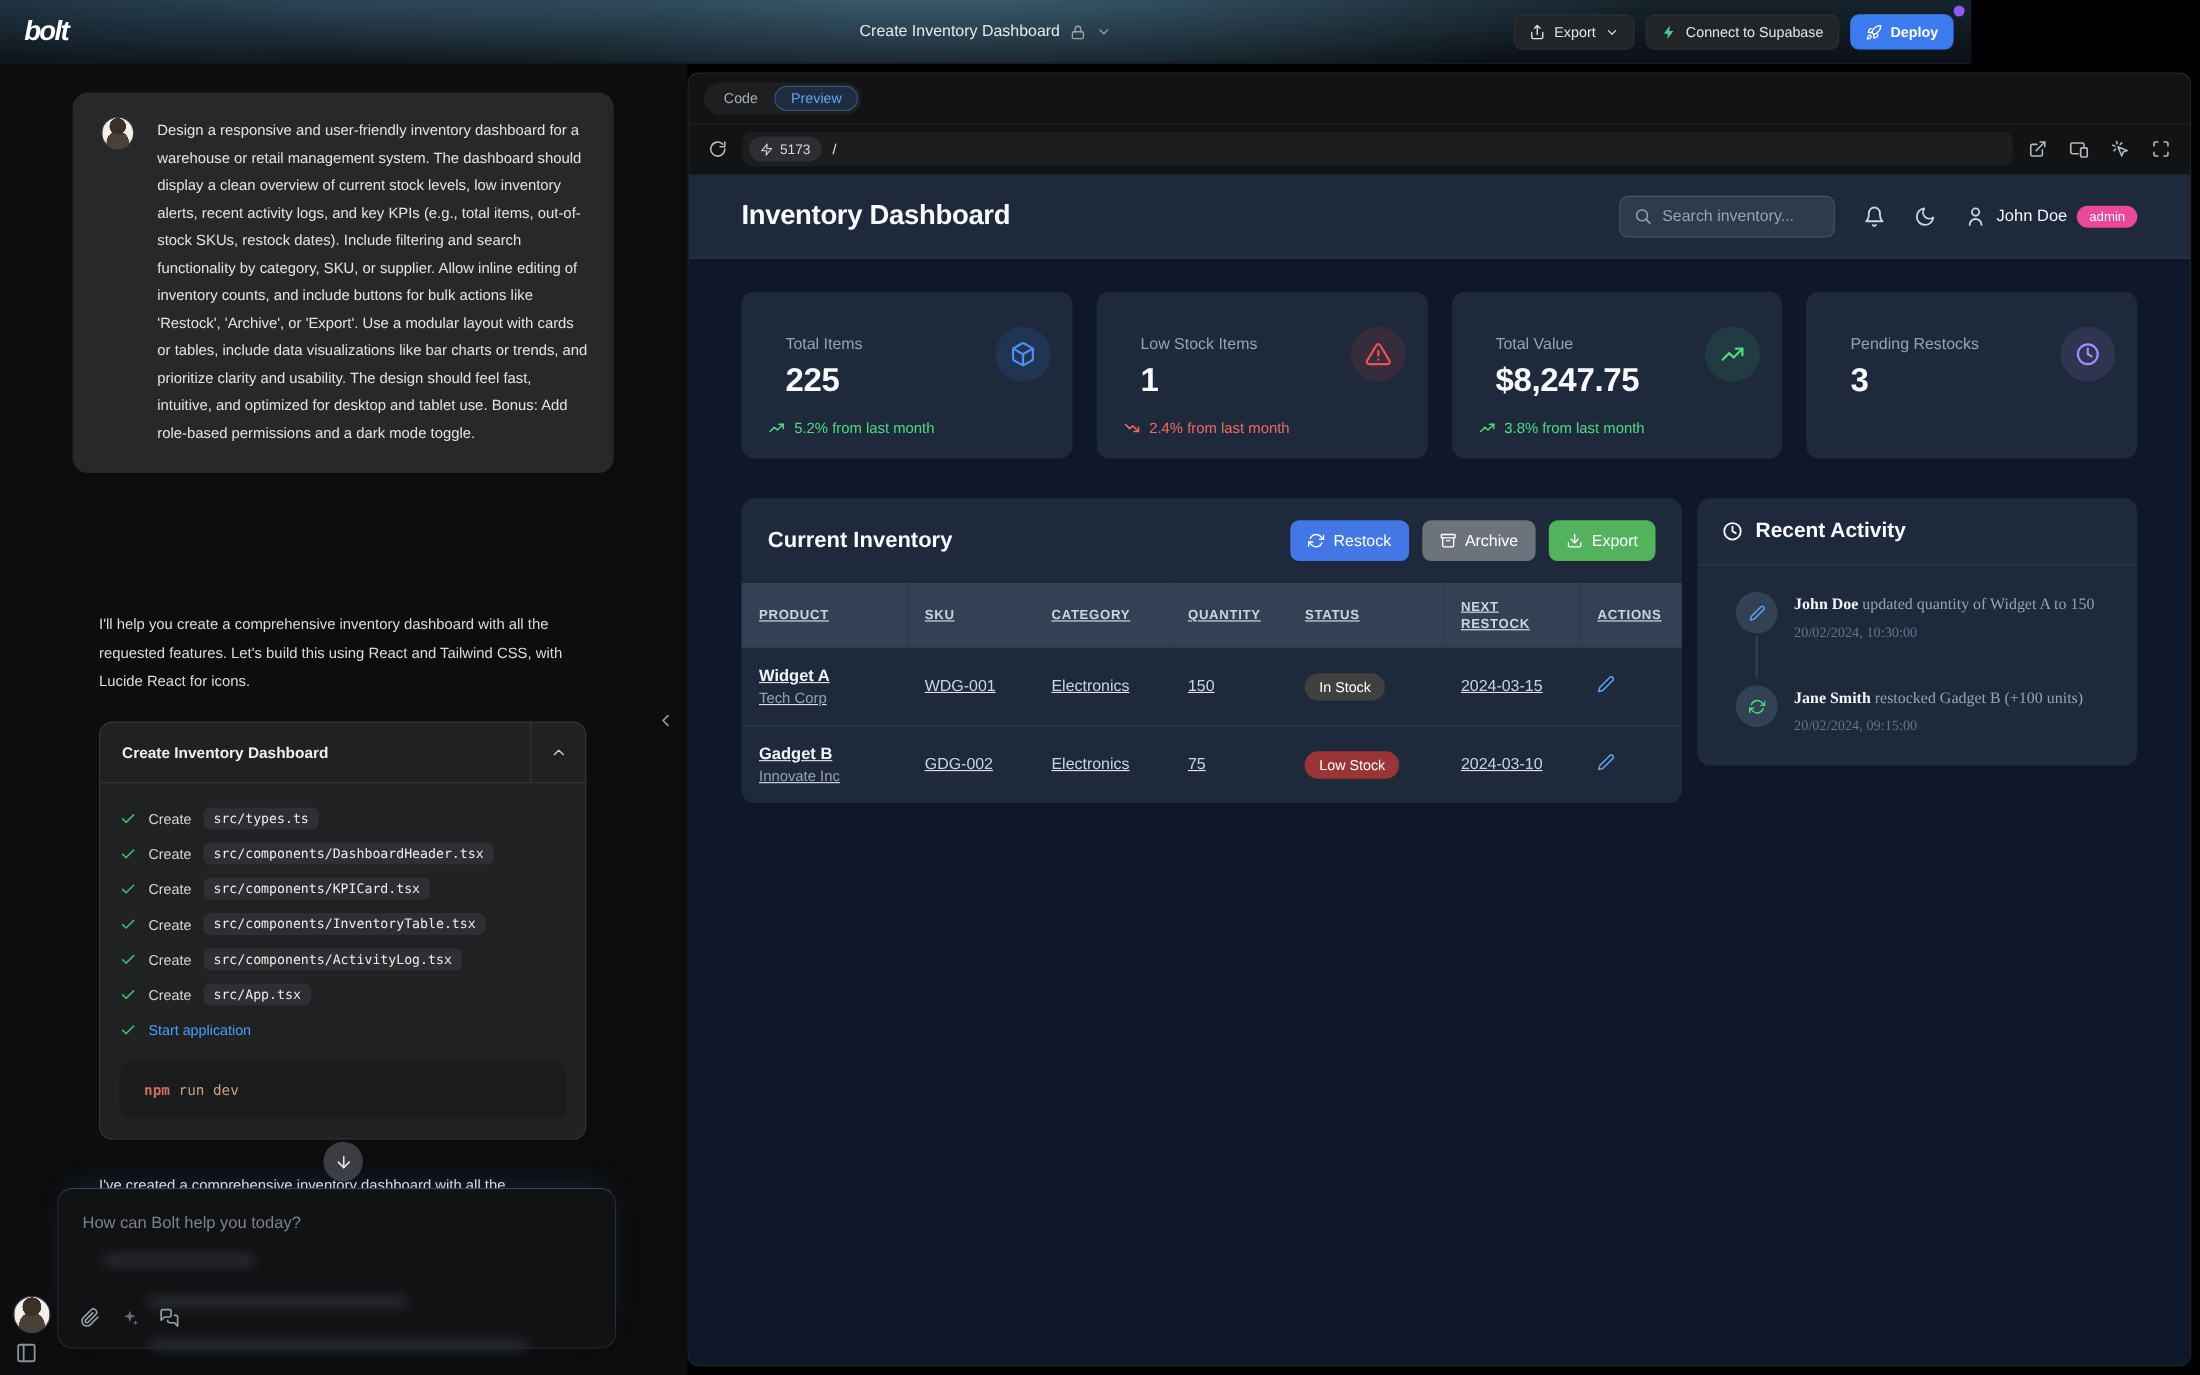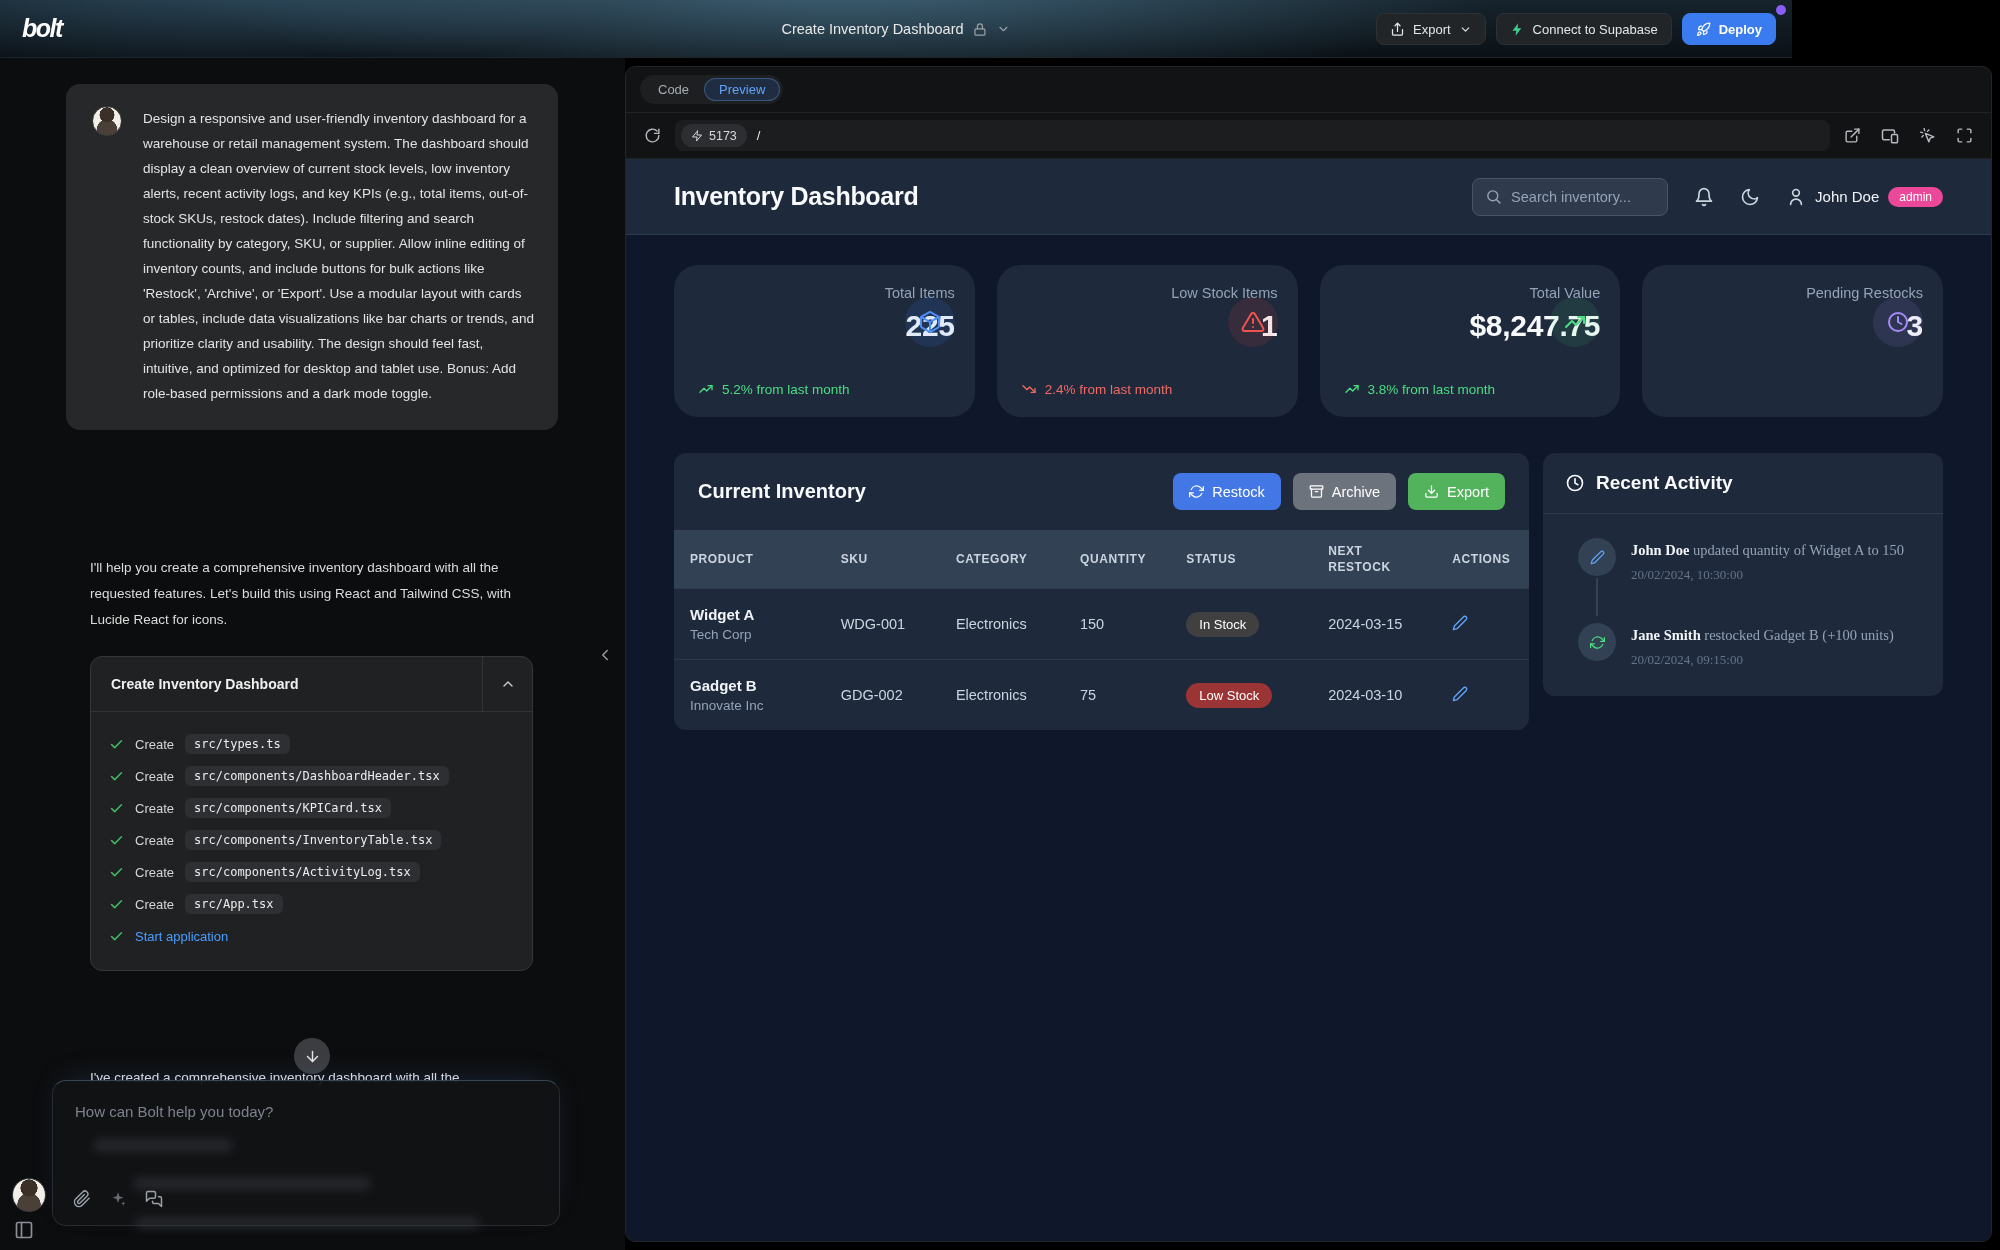--- a/index.html
+++ b/index.html
@@ -84,21 +84,21 @@
   .search-box { width:196px; height:38px; background:#2f3a4c; border:1px solid #475569; border-radius:8px; display:flex; align-items:center; gap:9px; padding:0 12px; color:#94a3b8; }
   .search-box input { background:transparent; border:none; outline:none; color:#eab308; font-size:14.5px; width:140px; font-family:inherit; }
   .search-box input::placeholder { color:#94a3b8; }
   .hd-ic { color:#cbd5e1; display:flex; cursor:pointer; }
   .user-chip { display:flex; align-items:center; gap:9px; }
   .user-name { font-size:15px; color:#f1f5f9; }
   .role-badge { background:#ec4899; color:#fff; font-size:12px; padding:3px 11px; border-radius:12px; }
 
   .app-content { padding:0 48px; }
   .kpi-grid { display:grid; grid-template-columns:repeat(4,1fr); gap:22px; margin-top:30px; }
-  .kpi-card { position:relative; background:#1e293b; border-radius:24px; padding:20px; height:152px;text-align:right; }
+  .kpi-card { position:relative; background:#1e293b; border-radius:12px; padding:40px; height:152px; }
   .kpi-label { font-size:14.5px; color:#94a3b8; }
   .kpi-value { font-size:30px; font-weight:700; color:#f8fafc; margin-top:8px; letter-spacing:-.3px; }
   .kpi-trend { position:absolute; left:24px; bottom:20px; font-size:13.5px; display:flex; gap:8px; align-items:center; }
   .kpi-trend.up { color:#4ade80; }
   .kpi-trend.down { color:#f16a64; }
   .kpi-ic { position:absolute; right:20px; top:32px; width:50px; height:50px; border-radius:50%; display:flex; align-items:center; justify-content:center; }
   .kpi-ic.blue { background:rgba(59,130,246,.13); color:#4e8ef7; }
   .kpi-ic.red { background:rgba(239,68,68,.12); color:#ef5350; }
   .kpi-ic.green { background:rgba(74,222,128,.1); color:#4ade80; }
   .kpi-ic.purple { background:rgba(167,139,250,.12); color:#a78bfa; }
@@ -106,21 +106,21 @@
   .main-grid { display:grid; grid-template-columns:1fr 400px; gap:14px; margin-top:36px; align-items:start; }
   .inv-card { background:#1e293b; border-radius:12px; overflow:hidden; }
   .inv-head { display:flex; align-items:center; justify-content:space-between; padding:20px 24px; }
   .inv-title { font-size:20px; font-weight:700; color:#f8fafc; }
   .inv-actions { display:flex; gap:12px; }
   .act-btn { height:37px; display:flex; align-items:center; gap:8px; padding:0 16px; border-radius:8px; font-size:14.5px; color:#fff; border:none; cursor:pointer; font-family:inherit; }
   .act-btn.restock { background:#4377e6; }
   .act-btn.archive { background:#6d737d; }
   .act-btn.export  { background:#53b35d; }
 
-  table.inv { width:100%; border-collapse:collapse; }
+  table.inv { width:100%; border-collapse:collapse;text-decoration:underline; }
   table.inv th { background:#334155; text-align:left; font-size:12px; font-weight:700; letter-spacing:.6px; color:#cbd5e1; text-transform:uppercase; padding:13px 16px; line-height:16px; }
   table.inv th:nth-child(1){ width:17%; } table.inv th:nth-child(2){ width:13%; }
   table.inv th:nth-child(3){ width:14%; } table.inv th:nth-child(4){ width:12%; }
   table.inv th:nth-child(5){ width:16%; } table.inv th:nth-child(6){ width:14%; }
   table.inv th:nth-child(7){ width:8%; }
   table.inv td { padding:17px 16px; font-size:14.5px; color:#cbd5e1; border-top:1px solid #2c3a50; vertical-align:middle; }
   .prod-name { color:#f1f5f9; font-weight:600; font-size:15px; }
   .prod-supplier { color:#94a3b8; font-size:13.5px; margin-top:4px; }
   .qty { color:#f1f5f9; }
   .badge { display:inline-block; padding:5px 13px; border-radius:14px; font-size:13px; color:#fff; }
@@ -264,20 +264,24 @@
         <span>Create</span>
         <span class="chip">src/App.tsx</span>
       </div>
       <div class="step">
         <span class="check">
             <svg width="15" height="15" viewBox="0 0 24 24" fill="none" stroke="currentColor" stroke-width="2.4" stroke-linecap="round" stroke-linejoin="round">
               <polyline points="20 6 9 17 4 12"></polyline>
             </svg>
           </span>
         <span class="start-app">Start application</span>
+      </div>
+      <div class="code-block">
+        <span class="tok-cmd">npm</span>
+        <span class="tok-arg">run dev</span>
       </div>
     </div>
   </div>
 
   <div class="scroll-btn">
     <svg width="17" height="17" viewBox="0 0 24 24" fill="none" stroke="currentColor" stroke-width="2" stroke-linecap="round" stroke-linejoin="round">
         <line x1="12" y1="5" x2="12" y2="19"></line>
         <polyline points="19 12 12 19 5 12"></polyline>
       </svg>
   </div>

